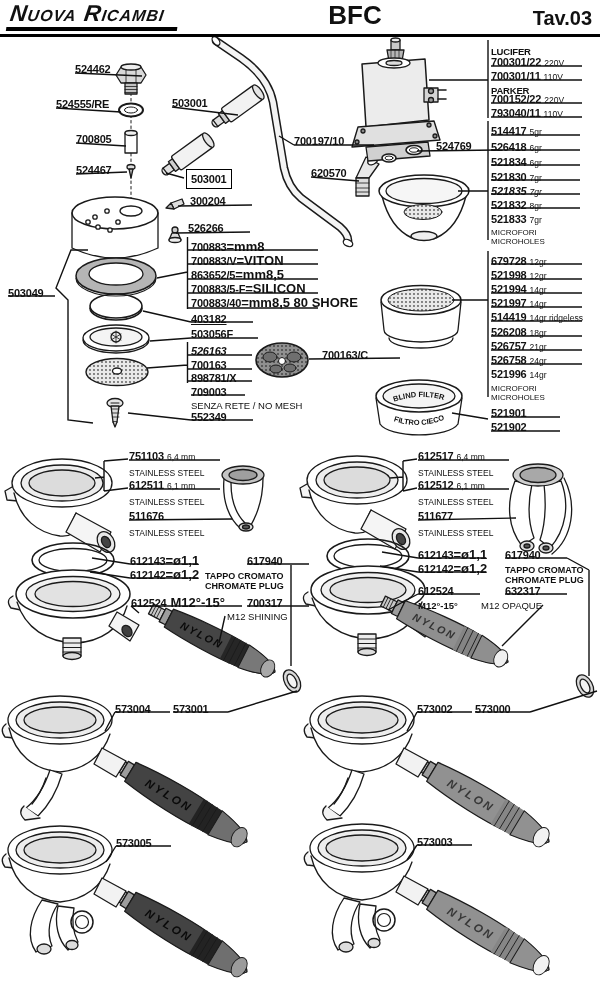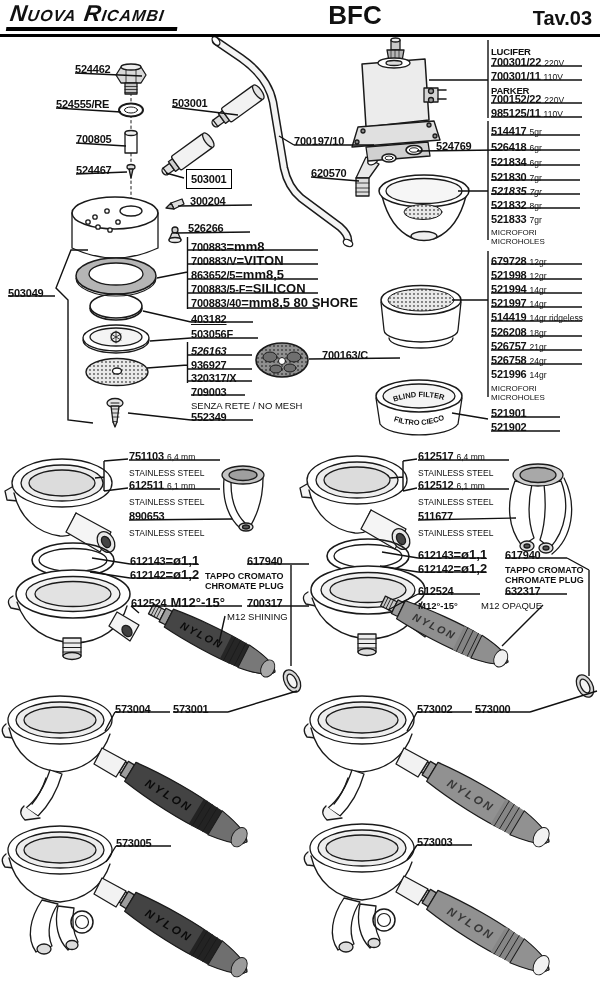--- a/index.html
+++ b/index.html
@@ -384,21 +384,21 @@
       <div class="lbl" style="left: 190px; top: 192px;"><span class="num">300204</span></div>
       <div class="lbl" style="left: 188px; top: 219px;"><span class="num">526266</span></div>
       <div class="lbl" style="left: 294px; top: 132px;"><span class="num">700197/10</span></div>
       <div class="lbl" style="left: 311px; top: 164px;"><span class="num">620570</span></div>
       <div class="lbl" style="left: 436px; top: 137px;"><span class="num">524769</span></div>
       <div class="lbl" style="left: 491px; top: 42px;"><span class="num" style="font-size: 9.5px;">LUCIFER</span></div>
       <div class="lbl" style="left: 491px; top: 53px;"><span class="num">700301/22</span><span class="sfx">220V</span></div>
       <div class="lbl" style="left: 491px; top: 67px;"><span class="num">700301/11</span><span class="sfx">110V</span></div>
       <div class="lbl" style="left: 491px; top: 81px;"><span class="num" style="font-size: 9.5px;">PARKER</span></div>
       <div class="lbl" style="left: 491px; top: 90px;"><span class="num">700152/22</span><span class="sfx">220V</span></div>
-      <div class="lbl" style="left: 491px; top: 104px;"><span class="num">985125/11</span><span class="sfx">110V</span></div>
+      <div class="lbl" style="left: 491px; top: 104px;"><span class="num">793040/11</span><span class="sfx">110V</span></div>
       <div class="lbl" style="left: 491px; top: 122px;"><span class="num">514417</span><span class="sfx">5gr</span></div>
       <div class="lbl" style="left: 491px; top: 138px;"><span class="num">526418</span><span class="sfx">6gr</span></div>
       <div class="lbl" style="left: 491px; top: 153px;"><span class="num">521834</span><span class="sfx">6gr</span></div>
       <div class="lbl" style="left: 491px; top: 168px;"><span class="num">521830</span><span class="sfx">7gr</span></div>
       <div class="lbl" style="left: 491px; top: 182px; font-style: italic;"><span class="num">521835</span><span class="sfx">7gr</span></div>
       <div class="lbl" style="left: 491px; top: 196px;"><span class="num">521832</span><span class="sfx">8gr</span></div>
       <div class="lbl" style="left: 491px; top: 210px;"><span class="num">521833</span><span class="sfx">7gr</span></div>
       <div class="lbl" style="left: 491px; top: 222px;"><span class="pl" style="font-size: 8px;">MICROFORI</span></div>
       <div class="lbl" style="left: 491px; top: 231px;"><span class="pl" style="font-size: 8px;">MICROHOLES</span></div>
       <div class="lbl" style="left: 491px; top: 252px;"><span class="num">679728</span><span class="sfx">12gr</span></div>
@@ -415,32 +415,32 @@
       <div class="lbl" style="left: 491px; top: 404px;"><span class="num">521901</span></div>
       <div class="lbl" style="left: 491px; top: 418px;"><span class="num">521902</span></div>
       <div class="lbl" style="left: 191px; top: 238px;"><span class="num">700883</span><span class="sfx sb">=mm8</span></div>
       <div class="lbl" style="left: 191px; top: 252px;"><span class="num">700883/V</span><span class="sfx sb">=VITON</span></div>
       <div class="lbl" style="left: 191px; top: 266px;"><span class="num">863652/5</span><span class="sfx sb">=mm8,5</span></div>
       <div class="lbl" style="left: 191px; top: 280px;"><span class="num">700883/5-F</span><span class="sfx sb">=SILICON</span></div>
       <div class="lbl" style="left: 191px; top: 294px;"><span class="num">700883/40</span><span class="sfx sb">=mm8,5 80 SHORE</span></div>
       <div class="lbl" style="left: 191px; top: 310px; text-decoration: underline;"><span class="num">403182</span></div>
       <div class="lbl" style="left: 191px; top: 325px;"><span class="num">503056F</span></div>
       <div class="lbl" style="left: 191px; top: 342px; font-style: italic;"><span class="num">526163</span></div>
-      <div class="lbl" style="left: 191px; top: 356px;"><span class="num">936927</span></div>
-      <div class="lbl" style="left: 191px; top: 369px;"><span class="num">320317/X</span></div>
+      <div class="lbl" style="left: 191px; top: 356px;"><span class="num">700163</span></div>
+      <div class="lbl" style="left: 191px; top: 369px;"><span class="num">898781/X</span></div>
       <div class="lbl" style="left: 191px; top: 383px;"><span class="num">709003</span></div>
       <div class="lbl" style="left: 191px; top: 396px;"><span class="pl" style="font-size: 9.5px;">SENZA RETE / NO MESH</span></div>
       <div class="lbl" style="left: 191px; top: 408px;"><span class="num">552349</span></div>
       <div class="lbl" style="left: 322px; top: 346px;"><span class="num">700163/C</span></div>
       <div class="lbl" style="left: 8px; top: 284px;"><span class="num">503049</span></div>
       <div class="lbl" style="left: 129px; top: 447px;"><span class="num">751103</span><span class="sfx">6,4 mm</span></div>
       <div class="lbl" style="left: 129px; top: 463px;"><span class="pl">STAINLESS STEEL</span></div>
       <div class="lbl" style="left: 129px; top: 476px;"><span class="num">612511</span><span class="sfx">6,1 mm</span></div>
       <div class="lbl" style="left: 129px; top: 492px;"><span class="pl">STAINLESS STEEL</span></div>
-      <div class="lbl" style="left: 129px; top: 507px;"><span class="num">890653</span></div>
+      <div class="lbl" style="left: 129px; top: 507px;"><span class="num">511676</span></div>
       <div class="lbl" style="left: 129px; top: 523px;"><span class="pl">STAINLESS STEEL</span></div>
       <div class="lbl" style="left: 418px; top: 447px;"><span class="num">612517</span><span class="sfx">6,4 mm</span></div>
       <div class="lbl" style="left: 418px; top: 463px;"><span class="pl">STAINLESS STEEL</span></div>
       <div class="lbl" style="left: 418px; top: 476px;"><span class="num">612512</span><span class="sfx">6,1 mm</span></div>
       <div class="lbl" style="left: 418px; top: 492px;"><span class="pl">STAINLESS STEEL</span></div>
       <div class="lbl" style="left: 418px; top: 507px;"><span class="num">511677</span></div>
       <div class="lbl" style="left: 418px; top: 523px;"><span class="pl">STAINLESS STEEL</span></div>
       <div class="lbl" style="left: 130px; top: 552px;"><span class="num">612143</span><span class="sfx sb">=ø1,1</span></div>
       <div class="lbl" style="left: 130px; top: 566px;"><span class="num">612142</span><span class="sfx sb">=ø1,2</span></div>
       <div class="lbl" style="left: 247px; top: 552px;"><span class="num">617940</span></div>

